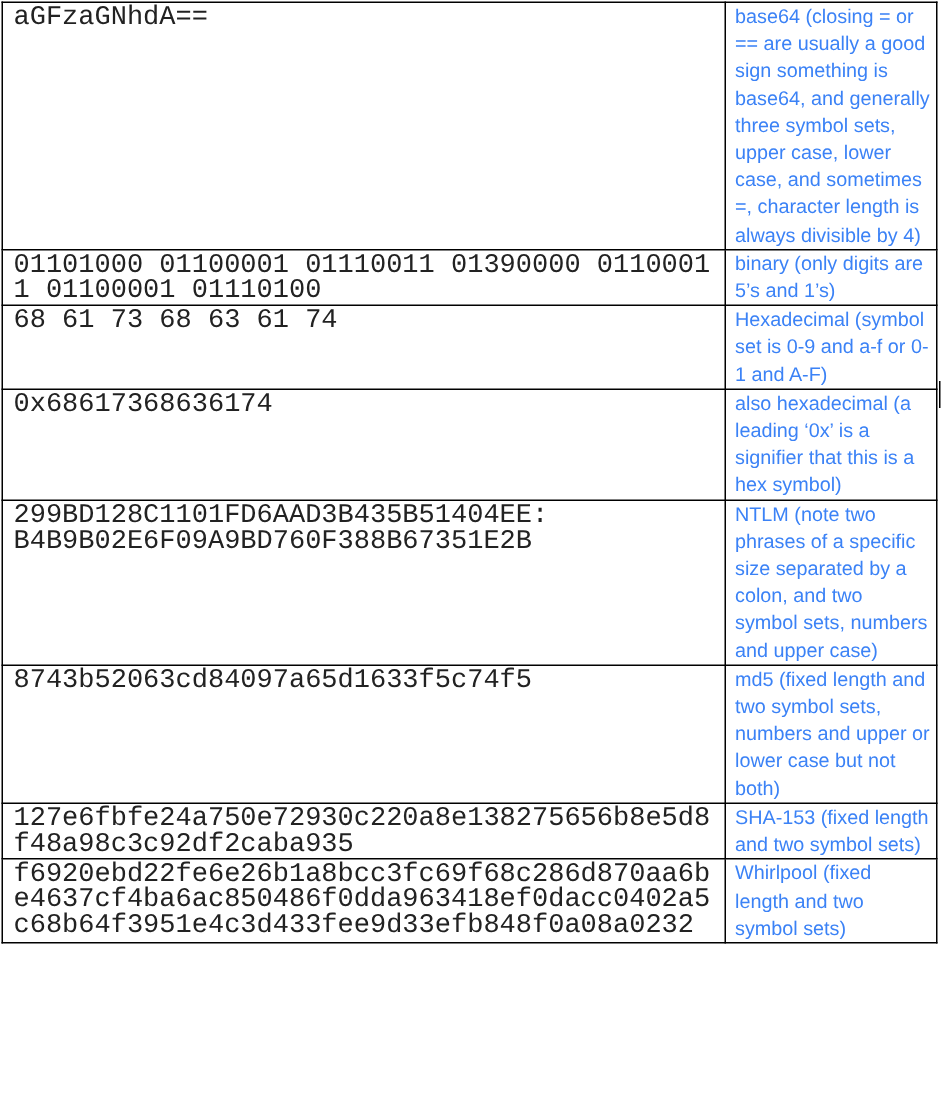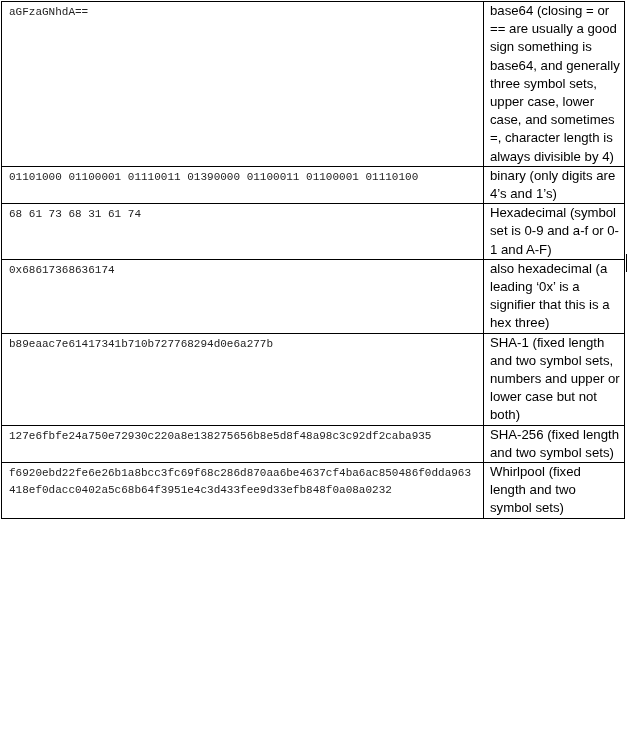--- a/index.html
+++ b/index.html
@@ -11,66 +11,71 @@
     table-layout: fixed;
   }
   table.enc td {
     border: 1px solid #000;
     vertical-align: top;
     padding: 0;
   }
   td.sample {
     width: 468px;
     font-family: "Liberation Mono", "DejaVu Sans Mono", monospace;
-    font-size: 11px;
+    font-size: 18px;
     line-height: 17px;
     color: #222;
     padding: 2px 6px 0 7px !important;
     word-break: break-all;
     white-space: pre-wrap;
   }
   td.desc {
     font-family: "Liberation Sans", "DejaVu Sans", sans-serif;
     font-size: 13.2px;
     line-height: 18.2px;
-    color: #000000;
+    color: #3b82f6;
     padding: 0 4px 0 6px !important;
   }
   .stray-line {
     position: absolute; left: 626px; top: 254px; width: 1px; height: 18px; background: #000;
   }
 </style>
 </head>
 <body>
 
 <table class="enc">
   <tbody>
     <tr style="height:163px">
       <td class="sample">aGFzaGNhdA==</td>
       <td class="desc">base64 (closing = or == are usually a good sign something is base64, and generally three symbol sets, upper case, lower case, and sometimes =, character length is always divisible by 4)</td>
     </tr>
     <tr style="height:36px">
       <td class="sample">01101000 01100001 01110011 01390000 01100011 01100001 01110100</td>
-      <td class="desc">binary (only digits are 4’s and 1’s)</td>
+      <td class="desc">binary (only digits are 5’s and 1’s)</td>
     </tr>
     <tr style="height:55px">
-      <td class="sample">68 61 73 68 31 61 74</td>
+      <td class="sample">68 61 73 68 63 61 74</td>
       <td class="desc">Hexadecimal (symbol set is 0-9 and a-f or 0-1 and A-F)</td>
     </tr>
     <tr style="height:72px">
       <td class="sample">0x68617368636174</td>
-      <td class="desc">also hexadecimal (a leading ‘0x’ is a signifier that this is a hex three)</td>
+      <td class="desc">also hexadecimal (a leading ‘0x’ is a signifier that this is a hex symbol)</td>
     </tr>
-    <tr style="height:90px">
-      <td class="sample">b89eaac7e61417341b710b727768294d0e6a277b</td>
-      <td class="desc">SHA-1 (fixed length and two symbol sets, numbers and upper or lower case but not both)</td>
+    <tr style="height:108px">
+      <td class="sample">299BD128C1101FD6AAD3B435B51404EE:
+B4B9B02E6F09A9BD760F388B67351E2B</td>
+      <td class="desc">NTLM (note two phrases of a specific size separated by a colon, and two symbol sets, numbers and upper case)</td>
+    </tr>
+    <tr style="height:89px">
+      <td class="sample">8743b52063cd84097a65d1633f5c74f5</td>
+      <td class="desc">md5 (fixed length and two symbol sets, numbers and upper or lower case but not both)</td>
     </tr>
     <tr style="height:36px">
       <td class="sample">127e6fbfe24a750e72930c220a8e138275656b8e5d8f48a98c3c92df2caba935</td>
-      <td class="desc">SHA-256 (fixed length and two symbol sets)</td>
+      <td class="desc">SHA-153 (fixed length and two symbol sets)</td>
     </tr>
     <tr style="height:55px">
       <td class="sample">f6920ebd22fe6e26b1a8bcc3fc69f68c286d870aa6be4637cf4ba6ac850486f0dda963418ef0dacc0402a5c68b64f3951e4c3d433fee9d33efb848f0a08a0232</td>
       <td class="desc">Whirlpool (fixed length and two symbol sets)</td>
     </tr>
   </tbody>
 </table>
 
 <div class="stray-line"></div>
 

